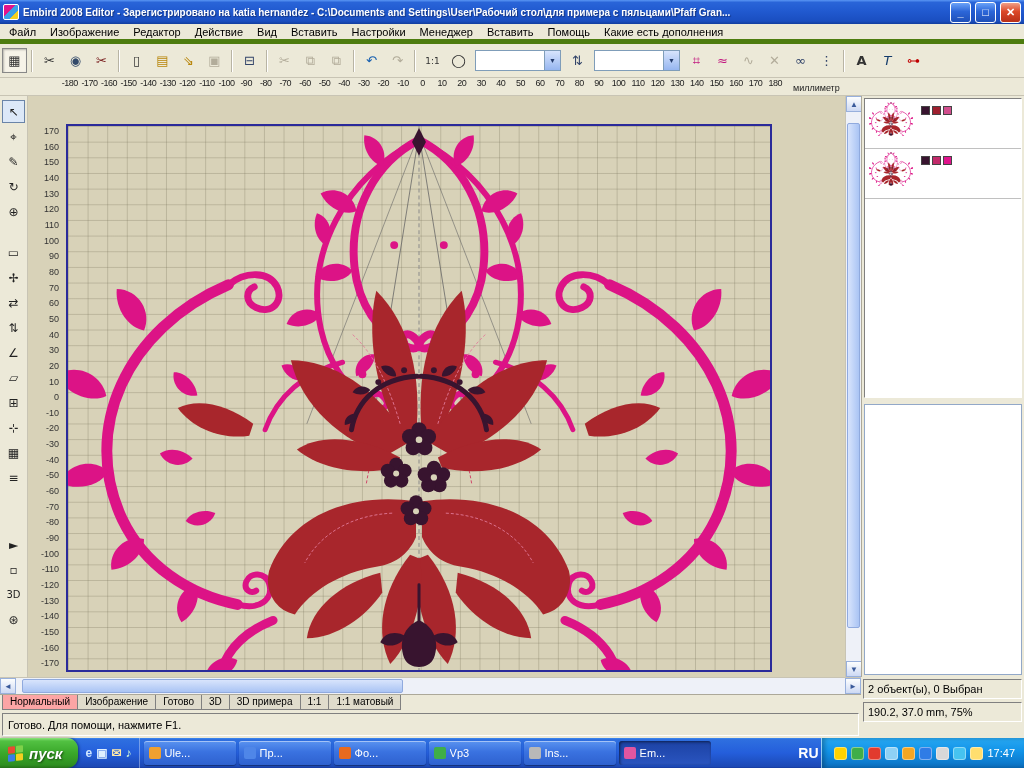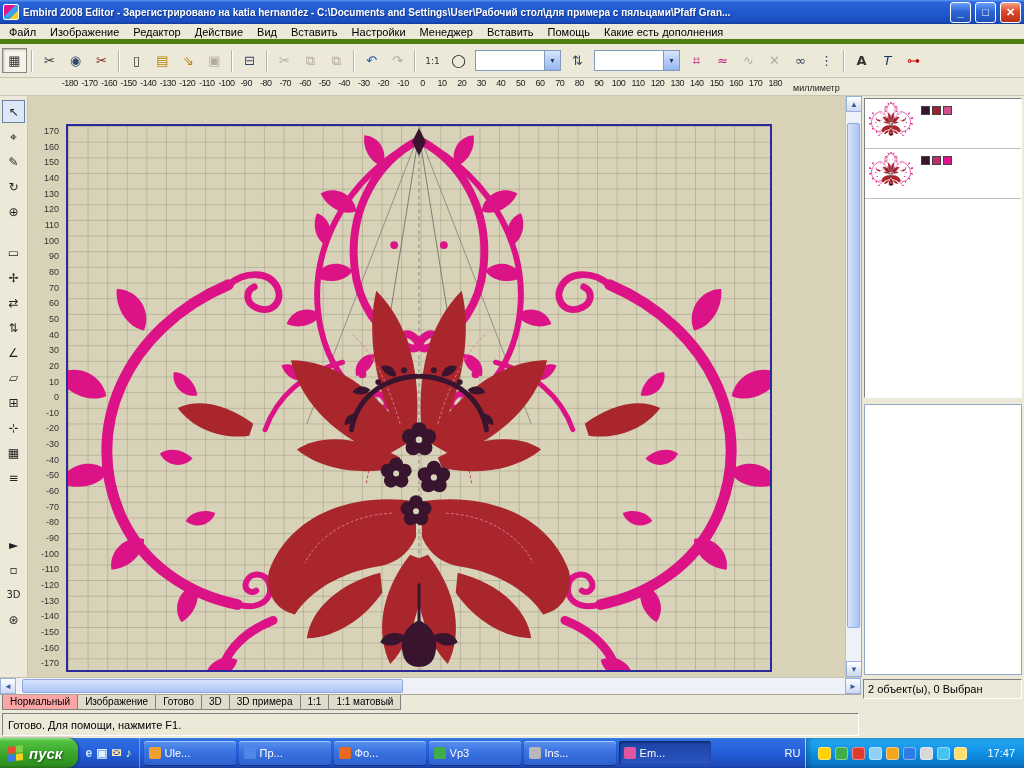--- a/index.html
+++ b/index.html
@@ -97,22 +97,22 @@
 .flag i:nth-child(1){background:#e84a33}.flag i:nth-child(2){background:#7fd14a}
 .flag i:nth-child(3){background:#3a7de8}.flag i:nth-child(4){background:#f4d020}
 #quick{display:flex;align-items:center;gap:4px;padding:0 7px;border-right:1px solid rgba(255,255,255,.35)}
 .ql{font-size:12px;font-weight:bold}
 #taskwins{flex:1;display:flex;align-items:center;gap:3px;padding:2px 4px;min-width:0}
 .task-btn{flex:1;max-width:92px;min-width:0;height:24px;display:flex;align-items:center;gap:4px;padding:0 5px;border-radius:3px;border:none;color:#fff;font-size:11px;
  background:linear-gradient(180deg,#5a93f0,#3a72e0 45%,#2e61cf);box-shadow:inset 0 1px 0 rgba(255,255,255,.45),0 1px 1px rgba(0,0,0,.35)}
 .task-btn.active{background:linear-gradient(180deg,#1c42a4,#2a55c0);box-shadow:inset 1px 1px 3px rgba(0,0,0,.55)}
 .task-ico{width:12px;height:12px;border-radius:2px;flex:none}
 .task-label{white-space:nowrap;overflow:hidden;text-overflow:ellipsis}
-#lang{width:26px;display:flex;align-items:center;justify-content:center;color:#fff;font-size:11px;font-weight:normal}
-#tray{display:flex;align-items:center;gap:16px;padding:0 9px 0 12px;background:linear-gradient(180deg,#28a8f2,#1193e8 45%,#0b6fc0);
+#lang{width:26px;display:flex;align-items:center;justify-content:center;color:#fff;font-size:14px;font-weight:bold}
+#tray{display:flex;align-items:center;gap:0;padding:0 9px 0 12px;background:linear-gradient(180deg,#28a8f2,#1193e8 45%,#0b6fc0);
  border-left:1px solid rgba(255,255,255,.55);box-shadow:inset 3px 0 4px rgba(0,0,0,.25)}
 .tray-ico{width:13px;height:13px;border-radius:3px;border:1px solid rgba(255,255,255,.4)}
 #clock{color:#fff;font-size:11px;margin-left:4px}
 </style>
 </head>
 <body>
 
 <div id="titlebar">
   <span class="win-ico"></span>
   <span id="title-text">Embird 2008 Editor - Зарегистрировано на katia hernandez - C:\Documents and Settings\User\Рабочий стол\для примера с пяльцами\Pfaff Gran...</span>
@@ -422,20 +422,21 @@
         <span class="vtab">3D примера</span>
         <span class="vtab">1:1</span>
         <span class="vtab">1:1 матовый</span>
       </div>
     <div id="status-left">
       <div id="status-msg">Готово. Для помощи, нажмите F1.</div>
     </div>
   </div>
   <div id="bottom-right">
     <div class="sunken">2 объект(ы), 0 Выбран</div>
+    <div class="sunken">190.2, 37.0 mm, 75%</div>
   </div>
 </div>
 
 <div id="taskbar">
   <button id="start-btn">
     <span class="flag">
         <i></i>
         <i></i>
         <i></i>
         <i></i>

